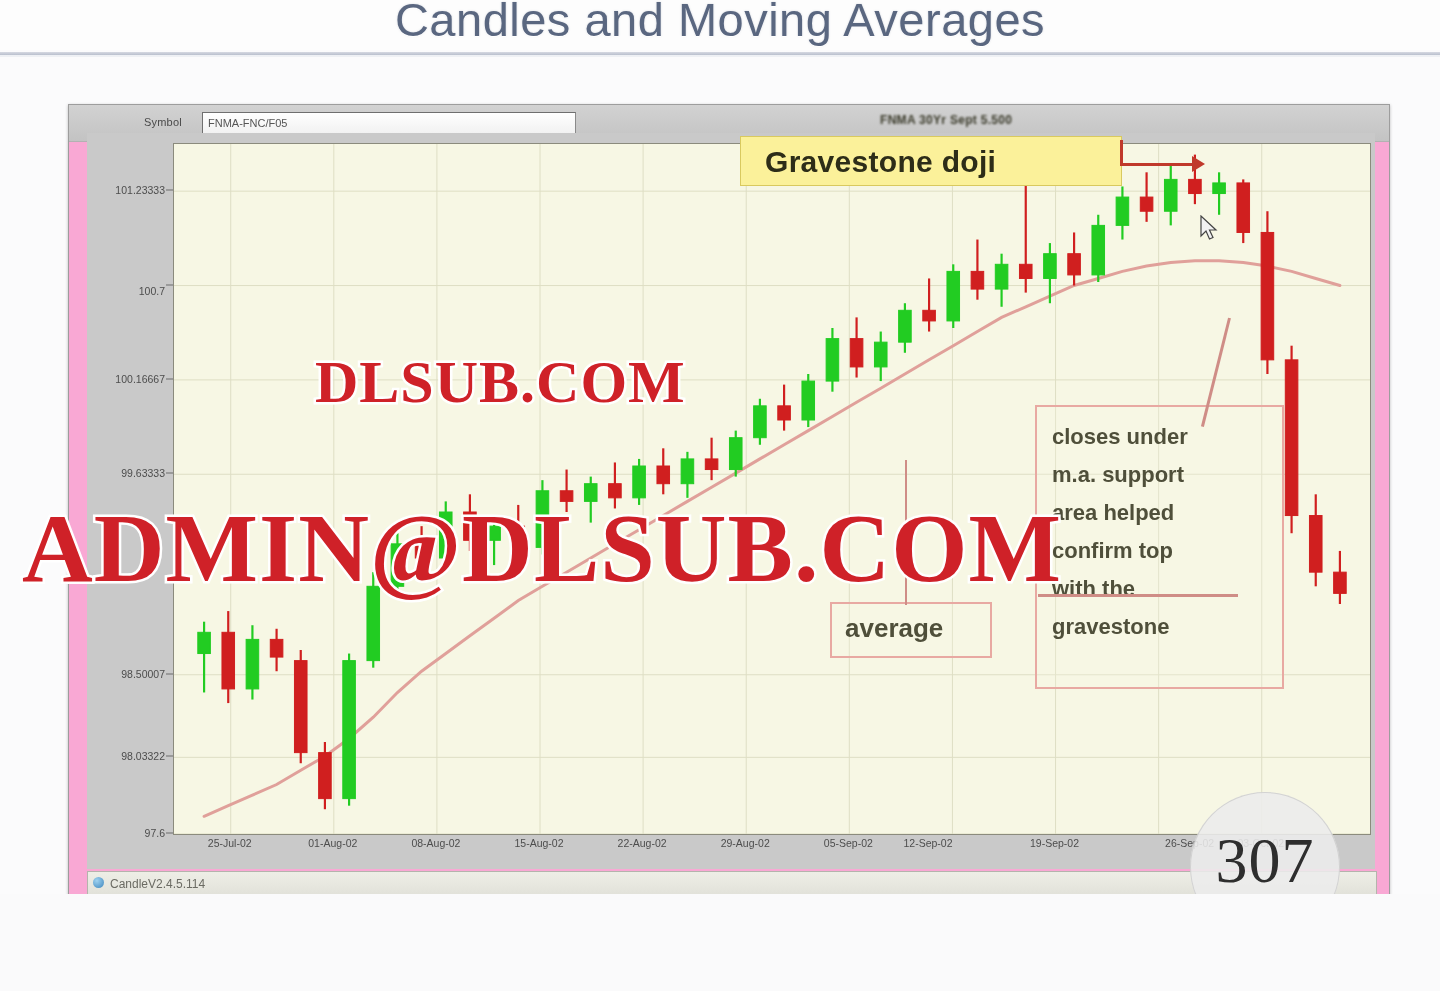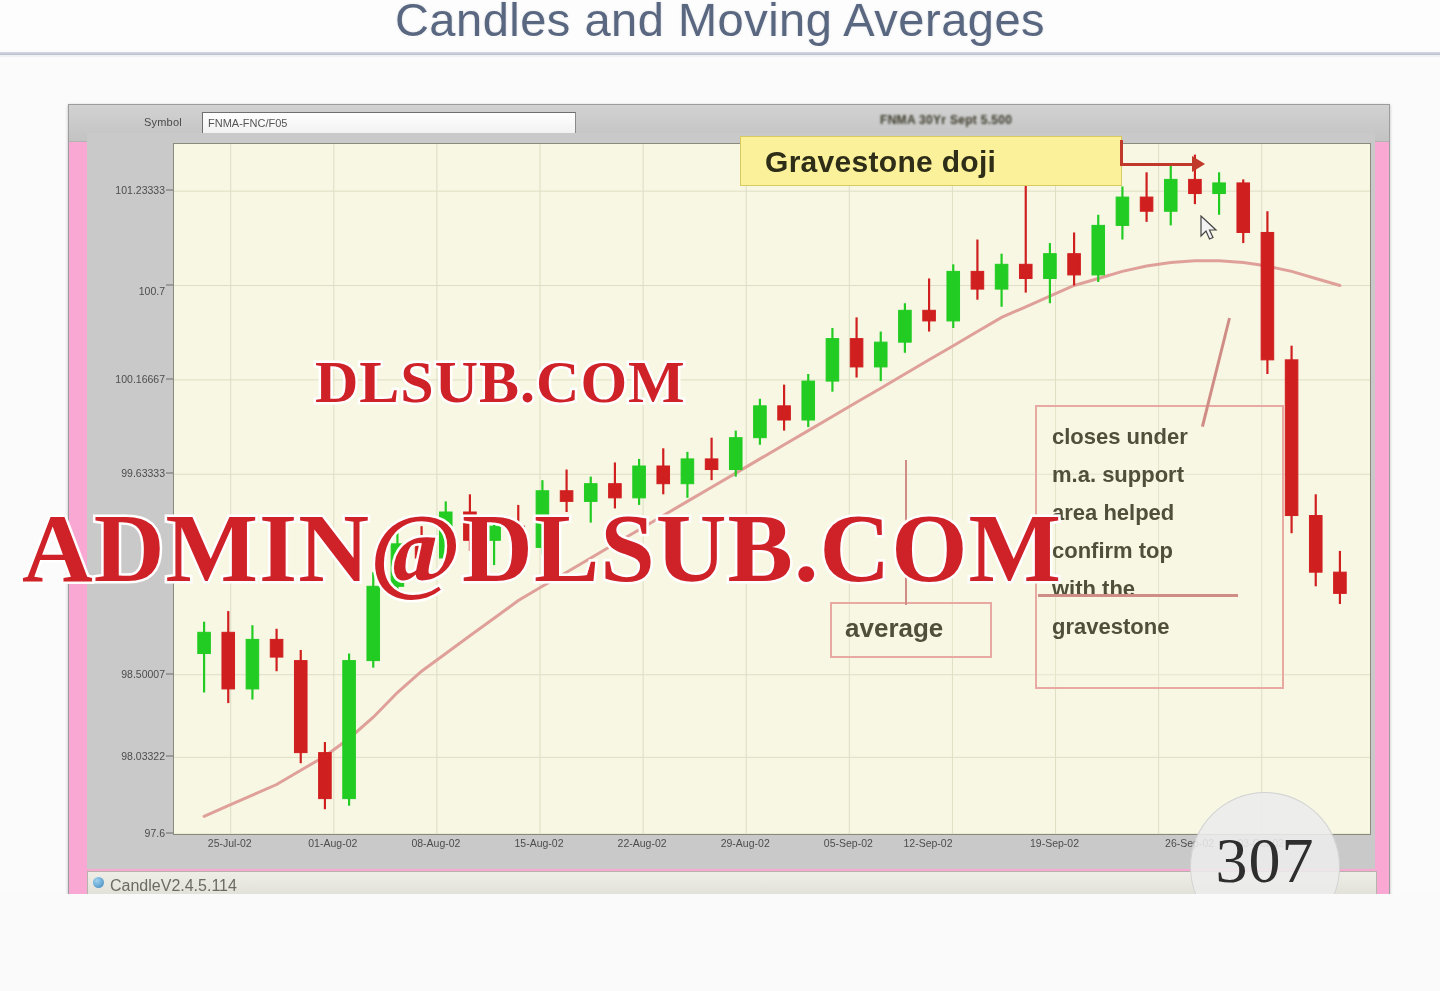--- a/index.html
+++ b/index.html
@@ -102,21 +102,21 @@
     background:linear-gradient(to bottom,#eeeee6,#e2e2da);
     border:1px solid #b4b4ac;
   }
   .status-dot{
     position:absolute;left:5px;top:5px;width:11px;height:11px;
     border-radius:50%;
     background:radial-gradient(circle at 35% 33%,#9fd2f0,#3d86bd);
   }
   .status-text{
     position:absolute;left:22px;top:5px;
-    font-size:16px;color:#6b6b63;
+    font-size:12px;color:#6b6b63;
     filter:blur(.5px);
   }
 
   
   .ann-header{
     position:absolute;left:880px;top:113px;
     font-size:12px;font-weight:bold;color:#3a3a2a;
     letter-spacing:.3px;
     filter:blur(.8px);
   }

